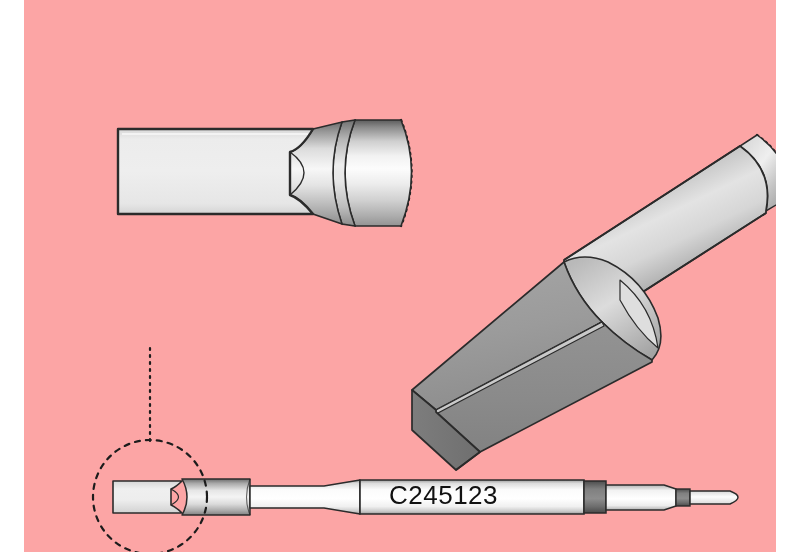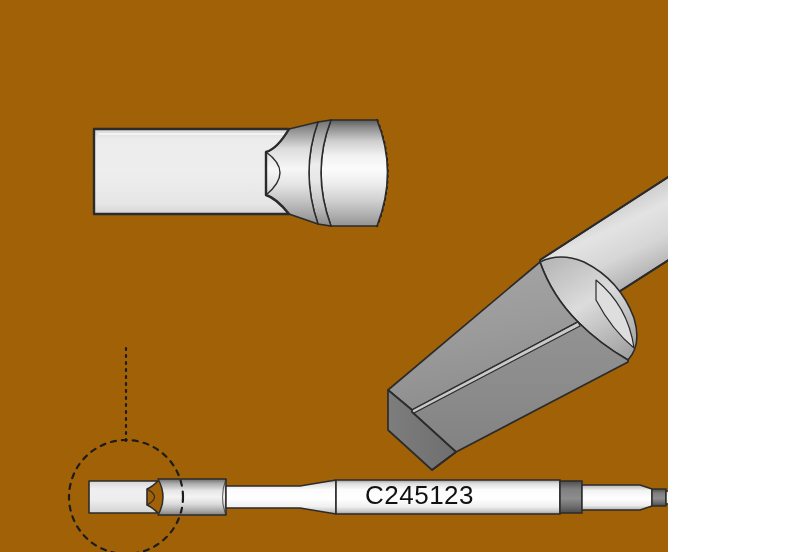--- a/index.html
+++ b/index.html
@@ -5,24 +5,25 @@
   html, body {
     margin: 0;
     padding: 0;
     background: #ffffff;
   }
   body {
     font-family: "Liberation Sans", sans-serif;
   }
   #sheet {
     position: relative;
-    width: 668px;
+    width: 752px;
     height: 552px;
-    background: #a16207;
+    background: #fca5a5;
     overflow: hidden;
+    margin-left: 24px;
   }
   #drawing {
     position: absolute;
     left: 0;
     top: 0;
     width: 800px;
     height: 552px;
     display: block;
   }
   .partnum {

